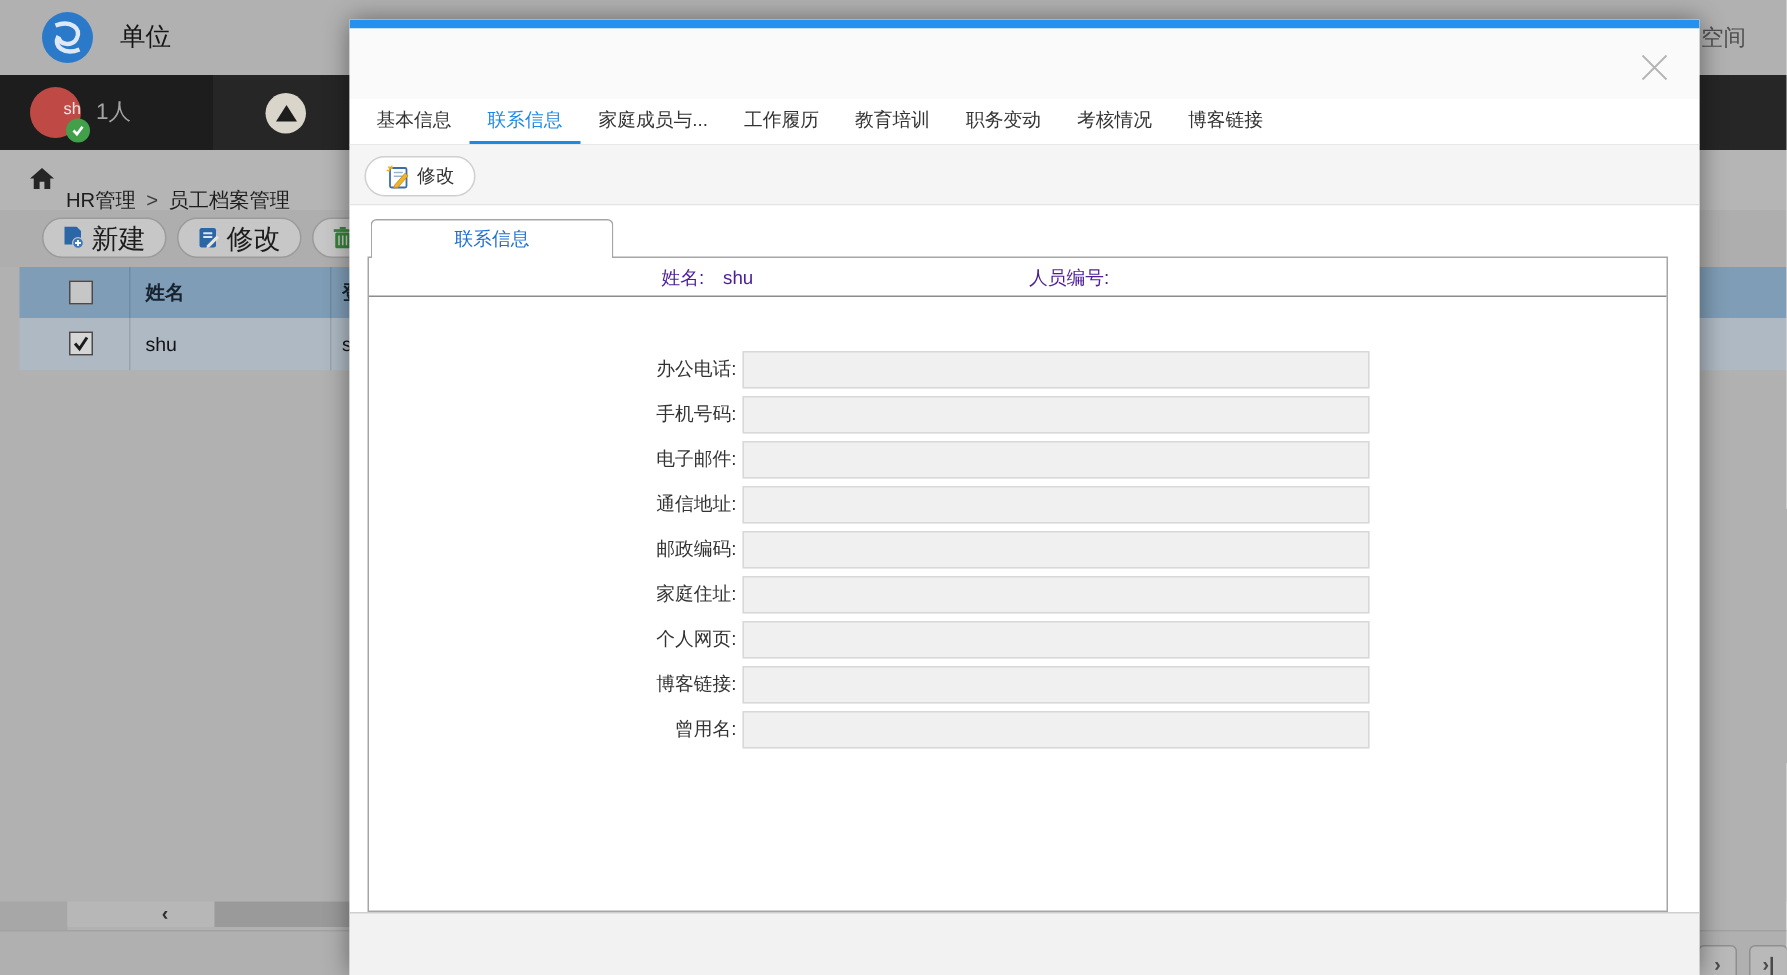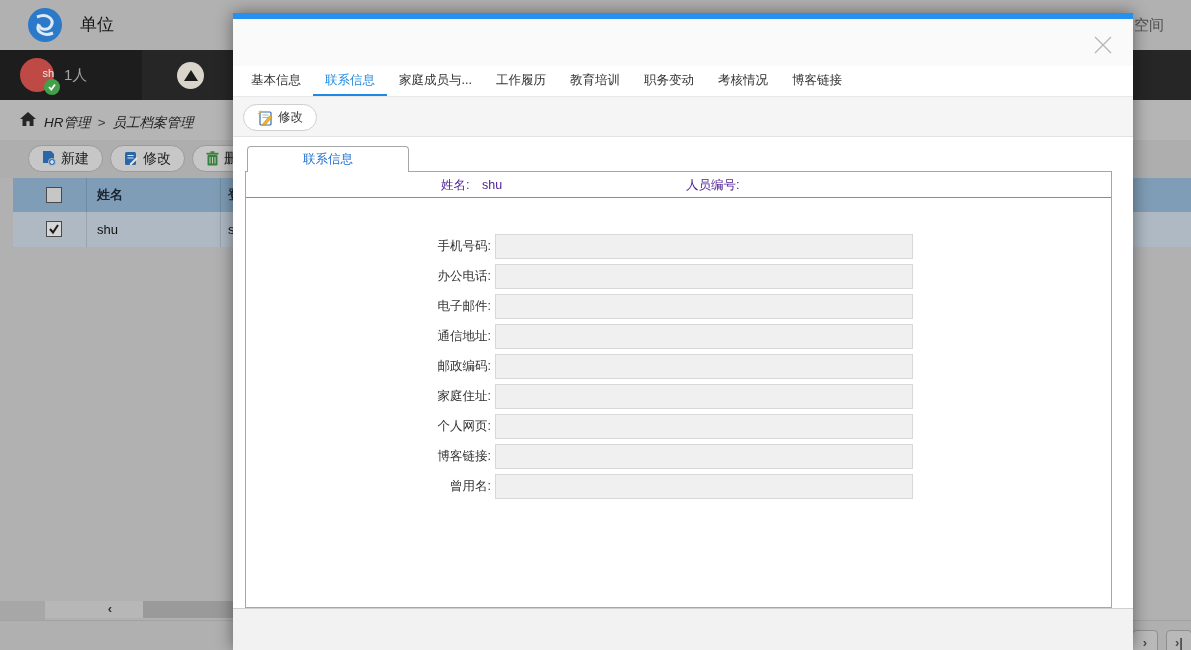--- a/index.html
+++ b/index.html
@@ -19,27 +19,27 @@
   .avatar-badge { position:absolute; left:44px; top:29px; width:16px; height:16px; border-radius:50%; background:#42a04a;
                   display:flex; align-items:center; justify-content:center; }
   .online-count { position:absolute; left:64px; top:0; line-height:50px; font-size:15px; color:#a3a3a3; }
   .up-circle { position:absolute; left:177px; top:12px; width:27px; height:27px; border-radius:50%; background:#d9d5ca;
                display:flex; align-items:center; justify-content:center; }
   .up-circle .tri { width:0; height:0; border-left:7px solid transparent; border-right:7px solid transparent;
                     border-bottom:11px solid #1c1c1c; }
 
   .breadbar { position:absolute; left:0; top:100px; width:1191px; height:40px; background:#b5b5b5; }
   .home-icon { position:absolute; left:20px; top:12px; }
-  .crumbs { position:absolute; left:44px; top:3px; line-height:40px; font-size:13.5px; color:#1d1d1d;font-style:italic; }
+  .crumbs { position:absolute; left:44px; top:14px; line-height:40px; font-size:13.5px; color:#1d1d1d; }
   .crumbs .sep { margin:0 7px; color:#3c3c3c; }
 
   .pagetoolbar { position:absolute; left:0; top:140px; width:1191px; height:38px; background:#aeaeae; }
   .pt-buttons { position:absolute; left:28px; top:5px; display:flex; gap:7px; }
   .pill-btn { height:27px; padding:0 13px; display:flex; align-items:center; gap:5px; background:#c7c7c7;
-              border:1px solid #9b9b9b; border-radius:14px; font-size:14px; color:#1c1c1c; cursor:pointer; }
+              border:1px solid #9b9b9b; border-radius:14px; font-size:18px; color:#1c1c1c; cursor:pointer; }
 
   .tbl-header { position:absolute; left:13px; top:178px; width:1178px; height:34px; background:#7f9db6; }
   .tbl-row    { position:absolute; left:13px; top:212px; width:1178px; height:35px; background:#aeb9c3; }
   .tbl-empty  { position:absolute; left:13px; top:247px; width:1178px; height:354px; background:#b1b1b1; }
   .col-div { position:absolute; top:0; width:1px; height:100%; }
   .tbl-header .col-div { background:#6d8ba3; }
   .tbl-row .col-div { background:#99a3ad; }
   .cb { position:absolute; left:33px; top:9px; width:16px; height:16px; background:#c6c6c6; border:1px solid #4a4a4a; }
   .cb.checked { background:#d6d6d6; display:flex; align-items:center; justify-content:center; }
   .hdr-name { position:absolute; left:84px; top:0; line-height:34px; font-size:13px; font-weight:bold; color:#16222d; }
@@ -219,28 +219,28 @@
     <div class="panel-tab">联系信息</div>
     <div class="panel">
       <div class="panel-summary">
         <span class="ps-name-label">姓名:</span>
         <span class="ps-name-value">shu</span>
         <span class="ps-id-label">人员编号:</span>
         <span class="ps-id-value"></span>
       </div>
       <div class="panel-form">
           <div class="frow">
+            <label class="flabel">办公电话:</label>
+            <input class="finput" readonly="" style="">
+          </div>
+          <div class="frow">
             <label class="flabel">手机号码:</label>
             <input class="finput" readonly="" style="">
           </div>
           <div class="frow">
-            <label class="flabel">办公电话:</label>
-            <input class="finput" readonly="" style="">
-          </div>
-          <div class="frow">
             <label class="flabel">电子邮件:</label>
             <input class="finput" readonly="" style="">
           </div>
           <div class="frow">
             <label class="flabel">通信地址:</label>
             <input class="finput" readonly="" style="">
           </div>
           <div class="frow">
             <label class="flabel">邮政编码:</label>
             <input class="finput" readonly="" style="">

